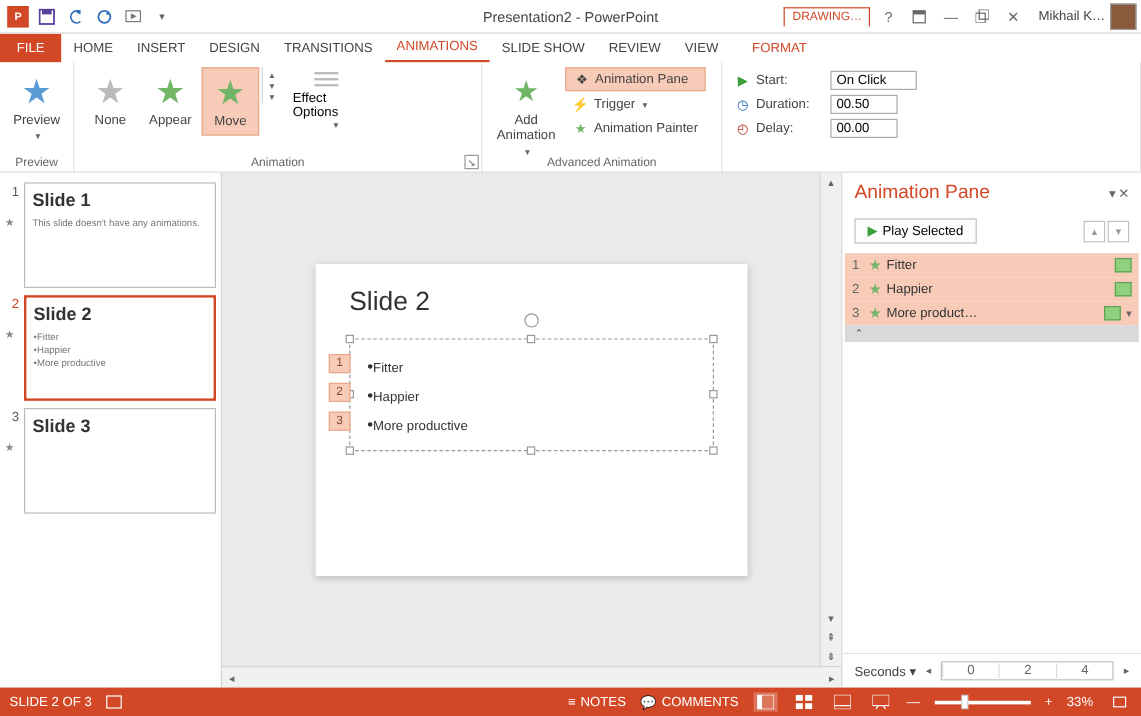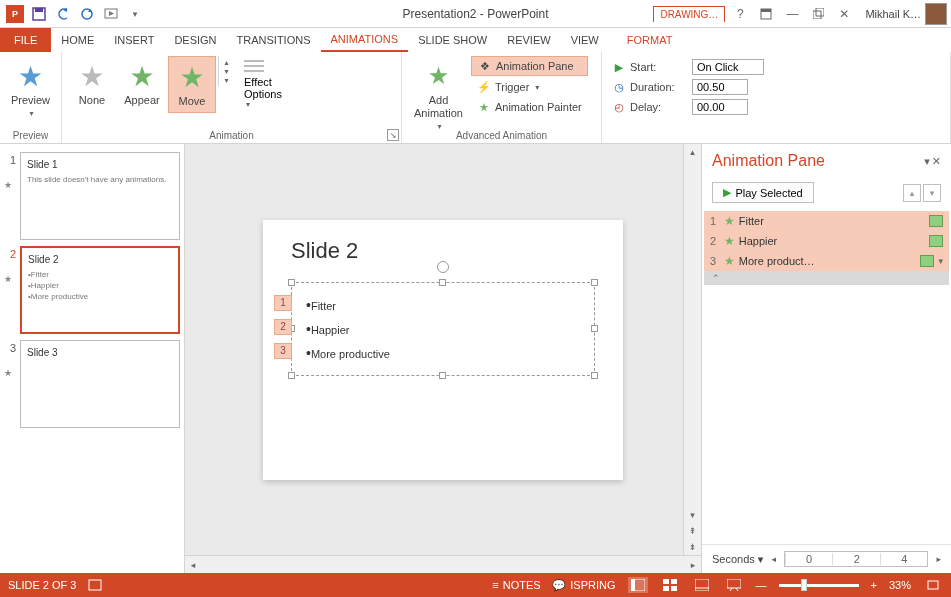--- a/index.html
+++ b/index.html
@@ -42,21 +42,21 @@
 .reorder-col{display:flex;flex-direction:column;gap:2px;padding:2px 4px}
 .reorder-item{color:#999;font-size:11px;white-space:nowrap}
 .dialog-launcher{position:absolute;bottom:2px;right:2px;width:12px;height:12px;border:1px solid #999;font-size:8px;display:flex;align-items:center;justify-content:center;color:#666}
 .workspace{flex:1;display:flex;background:#eee;min-height:0}
 .thumbs{width:185px;background:#fff;border-right:1px solid #d4d4d4;padding:8px 4px;overflow:auto}
 .thumb{display:flex;gap:4px;margin-bottom:6px}
 .thumb-num{width:12px;text-align:right;color:#5a5a5a;font-size:11px;padding-top:2px}
 .thumb-star{width:12px;color:#888;font-size:9px;padding-top:14px}
 .thumb-slide{flex:1;border:1px solid #bbb;background:#fff;padding:6px;height:88px}
 .thumb.active .thumb-slide{border:2px solid #d24726}
-.thumb-title{font-size:10px;color:#333;font-weight:400;margin-bottom:4px}
+.thumb-title{font-size:15px;color:#333;font-weight:700;margin-bottom:4px}
 .thumb-body{font-size:8px;color:#777;line-height:1.4}
 .editor{flex:1;display:flex;flex-direction:column;min-width:0}
 .canvas-area{flex:1;background:#eaeaea;position:relative;display:flex;align-items:center;justify-content:center;overflow:hidden}
 .canvas-scroll{position:absolute;right:0;top:0;bottom:0;width:18px;background:#f0f0f0;border-left:1px solid #d4d4d4;display:flex;flex-direction:column}
 .canvas-scroll .arr{height:16px;display:flex;align-items:center;justify-content:center;color:#666;font-size:9px}
 .canvas-scroll .track{flex:1}
 .slide{width:360px;height:260px;background:#fff;box-shadow:0 2px 6px rgba(0,0,0,.2);position:relative;padding:18px 28px}
 .slide-title{font-size:22px;color:#333;margin-bottom:18px}
 .textbox{border:1px dashed #999;padding:10px 14px;position:relative}
 .handle{width:7px;height:7px;background:#fff;border:1px solid #999;position:absolute}
@@ -91,21 +91,21 @@
 .timeline-foot .sec{font-size:11px;color:#444}
 .timeline-foot .ruler{flex:1;border:1px solid #c0c0c0;height:16px;display:flex;align-items:center;font-size:9px;color:#666;position:relative;background:#fff}
 .ruler span{flex:1;text-align:center;border-left:1px solid #ddd}
 .statusbar{height:24px;background:#d24726;color:#fff;display:flex;align-items:center;padding:0 8px;gap:12px;font-size:11px}
 .statusbar .sp{flex:1}
 .status-btn{display:flex;align-items:center;gap:4px;cursor:pointer}
 .view-btn{width:20px;height:16px;display:flex;align-items:center;justify-content:center}
 .zoom-slider{width:80px;height:3px;background:#fff;position:relative}
 .zoom-slider .th{position:absolute;width:6px;height:12px;background:#fff;top:-5px;left:22px;border:1px solid rgba(0,0,0,.2)}
 svg{display:block}
-.eff-opts{display:flex;flex-direction:column;align-items:flex-start;padding:4px 2px}
+.eff-opts{display:flex;flex-direction:column;align-items:flex-end;padding:4px 2px}
 .eff-opts .lines{display:flex;flex-direction:column;gap:3px;margin-bottom:4px}
 .eff-opts .lines span{width:20px;height:2px;background:#bbb}
 .tri{font-size:8px;color:#666;margin-left:2px}
 .icon-sm{width:14px;height:14px;display:inline-flex;align-items:center;justify-content:center}
 </style>
 </head>
 <body>
 
 <div class="titlebar">
   <div class="qat">
@@ -414,21 +414,21 @@
 
 <div class="statusbar">
   <span>SLIDE 2 OF 3</span>
   <span>
       <svg width="14" height="14">
         <rect x="1" y="2" width="12" height="10" fill="none" stroke="#fff"></rect>
       </svg>
     </span>
   <span class="sp"></span>
   <span class="status-btn">≡ <span>NOTES</span></span>
-  <span class="status-btn">💬 <span>ISPRING</span></span>
+  <span class="status-btn">💬 <span>COMMENTS</span></span>
   <span class="view-btn" style="background:rgba(255,255,255,.25)">
       <svg width="14" height="12">
         <rect x="0" y="0" width="14" height="12" fill="none" stroke="#fff"></rect>
         <rect x="0" y="0" width="4" height="12" fill="#fff"></rect>
       </svg>
     </span>
   <span class="view-btn">
       <svg width="14" height="12">
         <rect x="0" y="0" width="6" height="5" fill="#fff"></rect>
         <rect x="8" y="0" width="6" height="5" fill="#fff"></rect>

